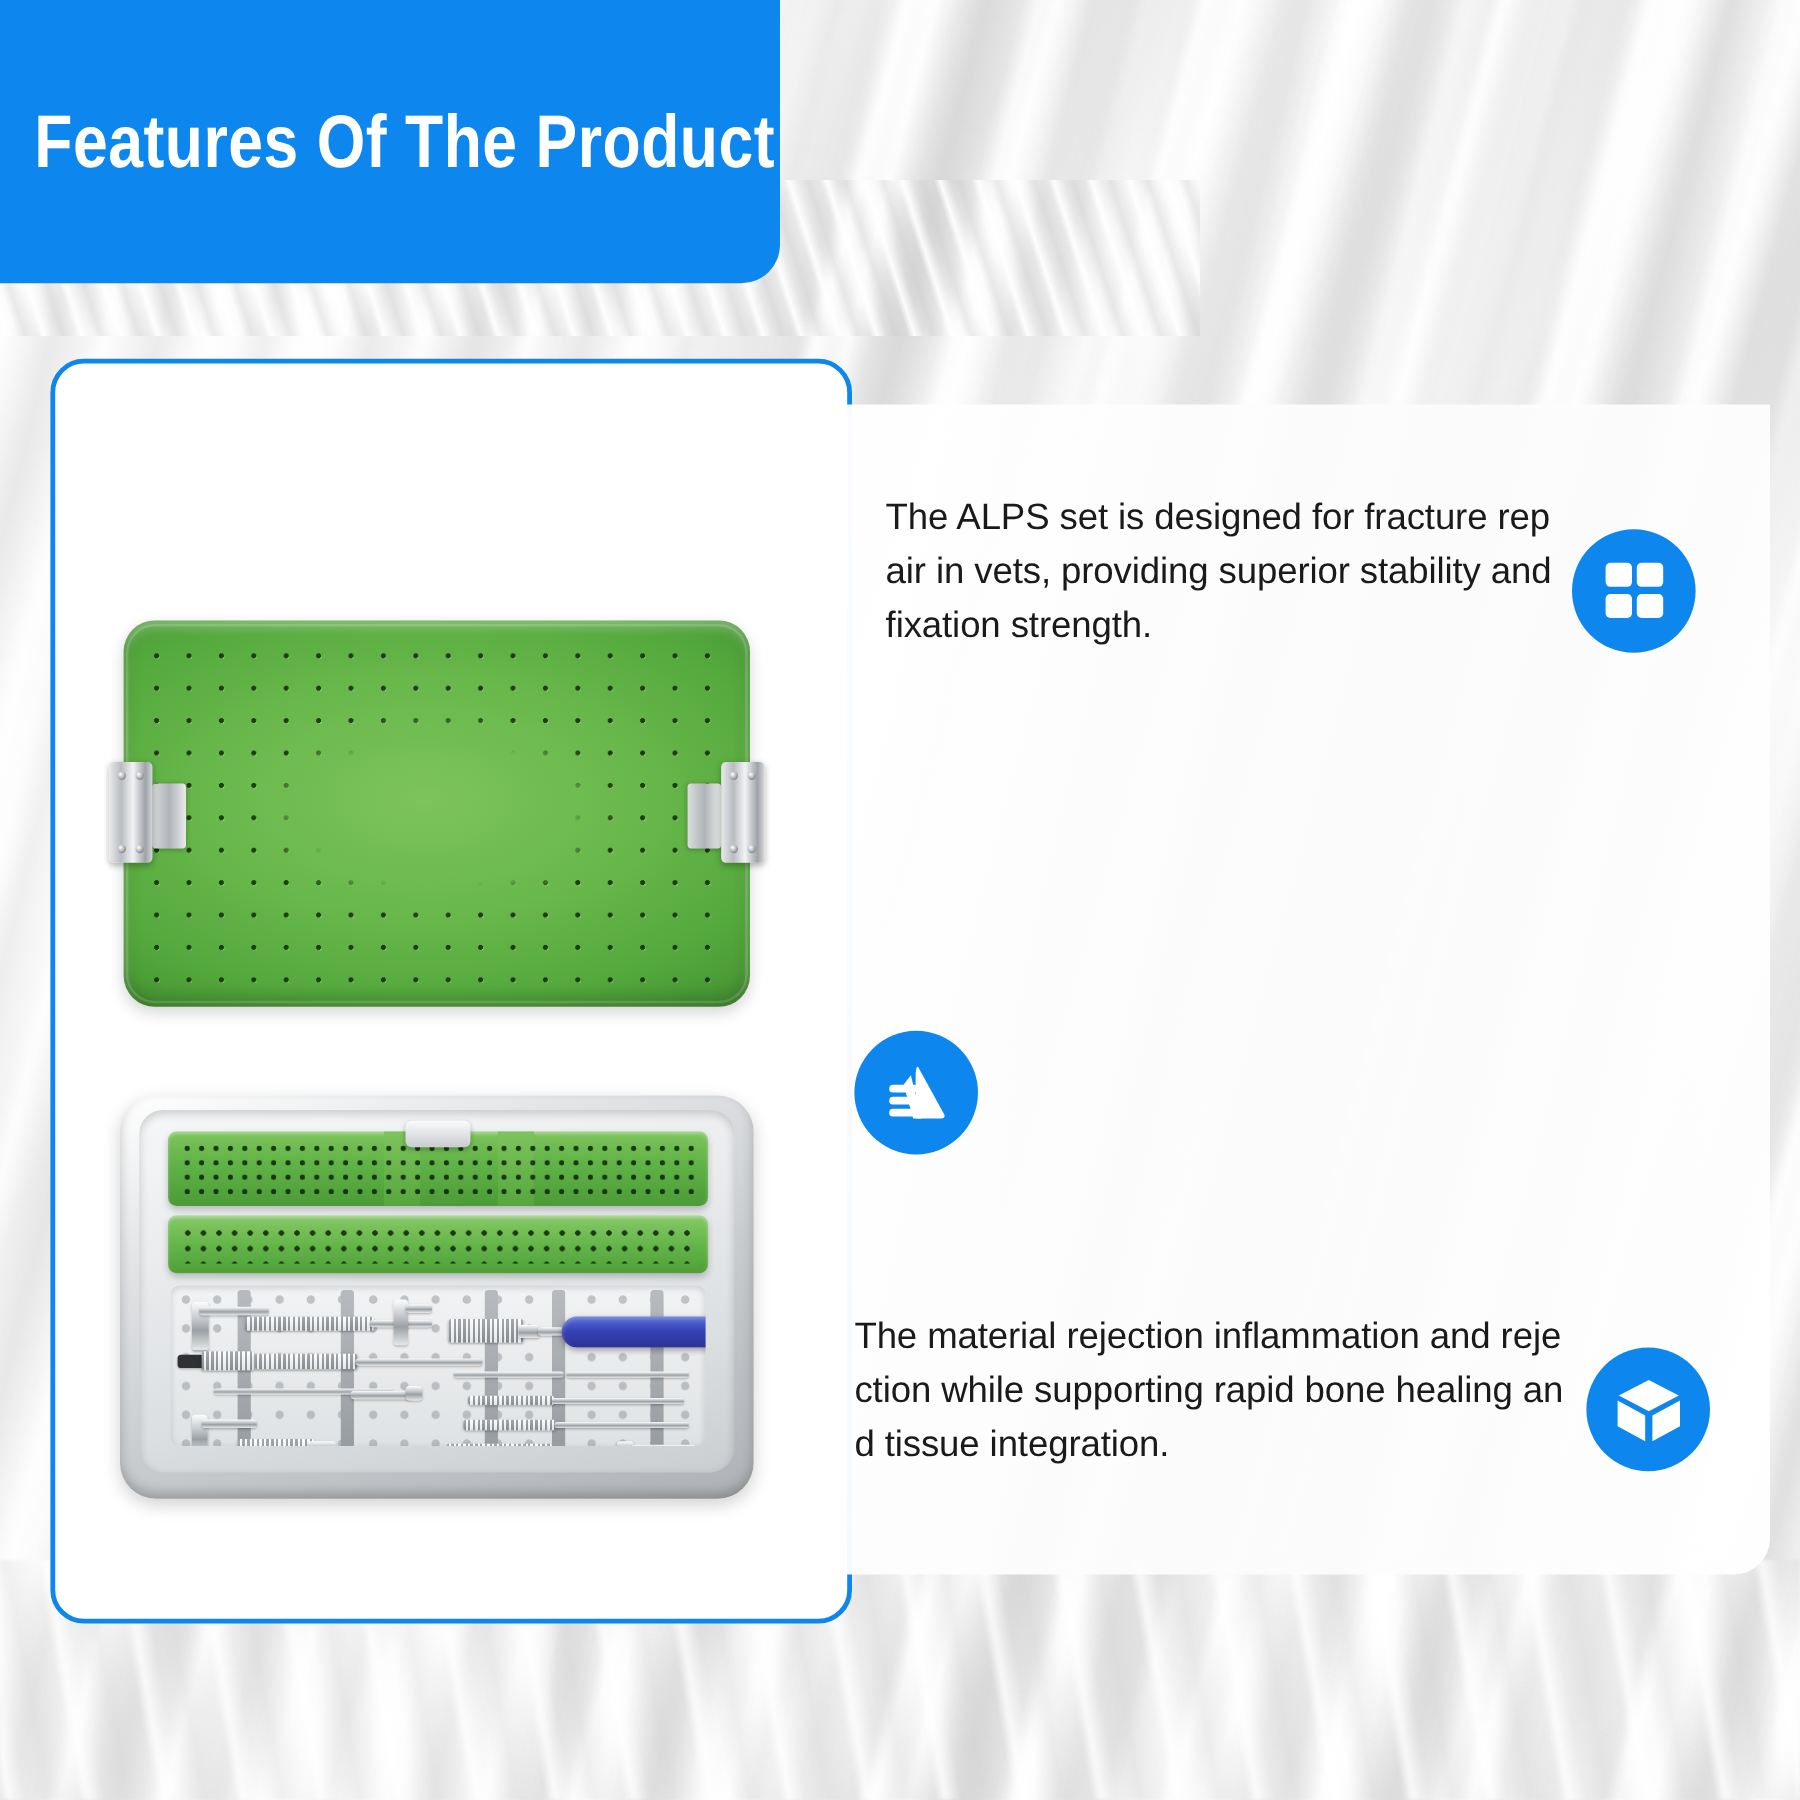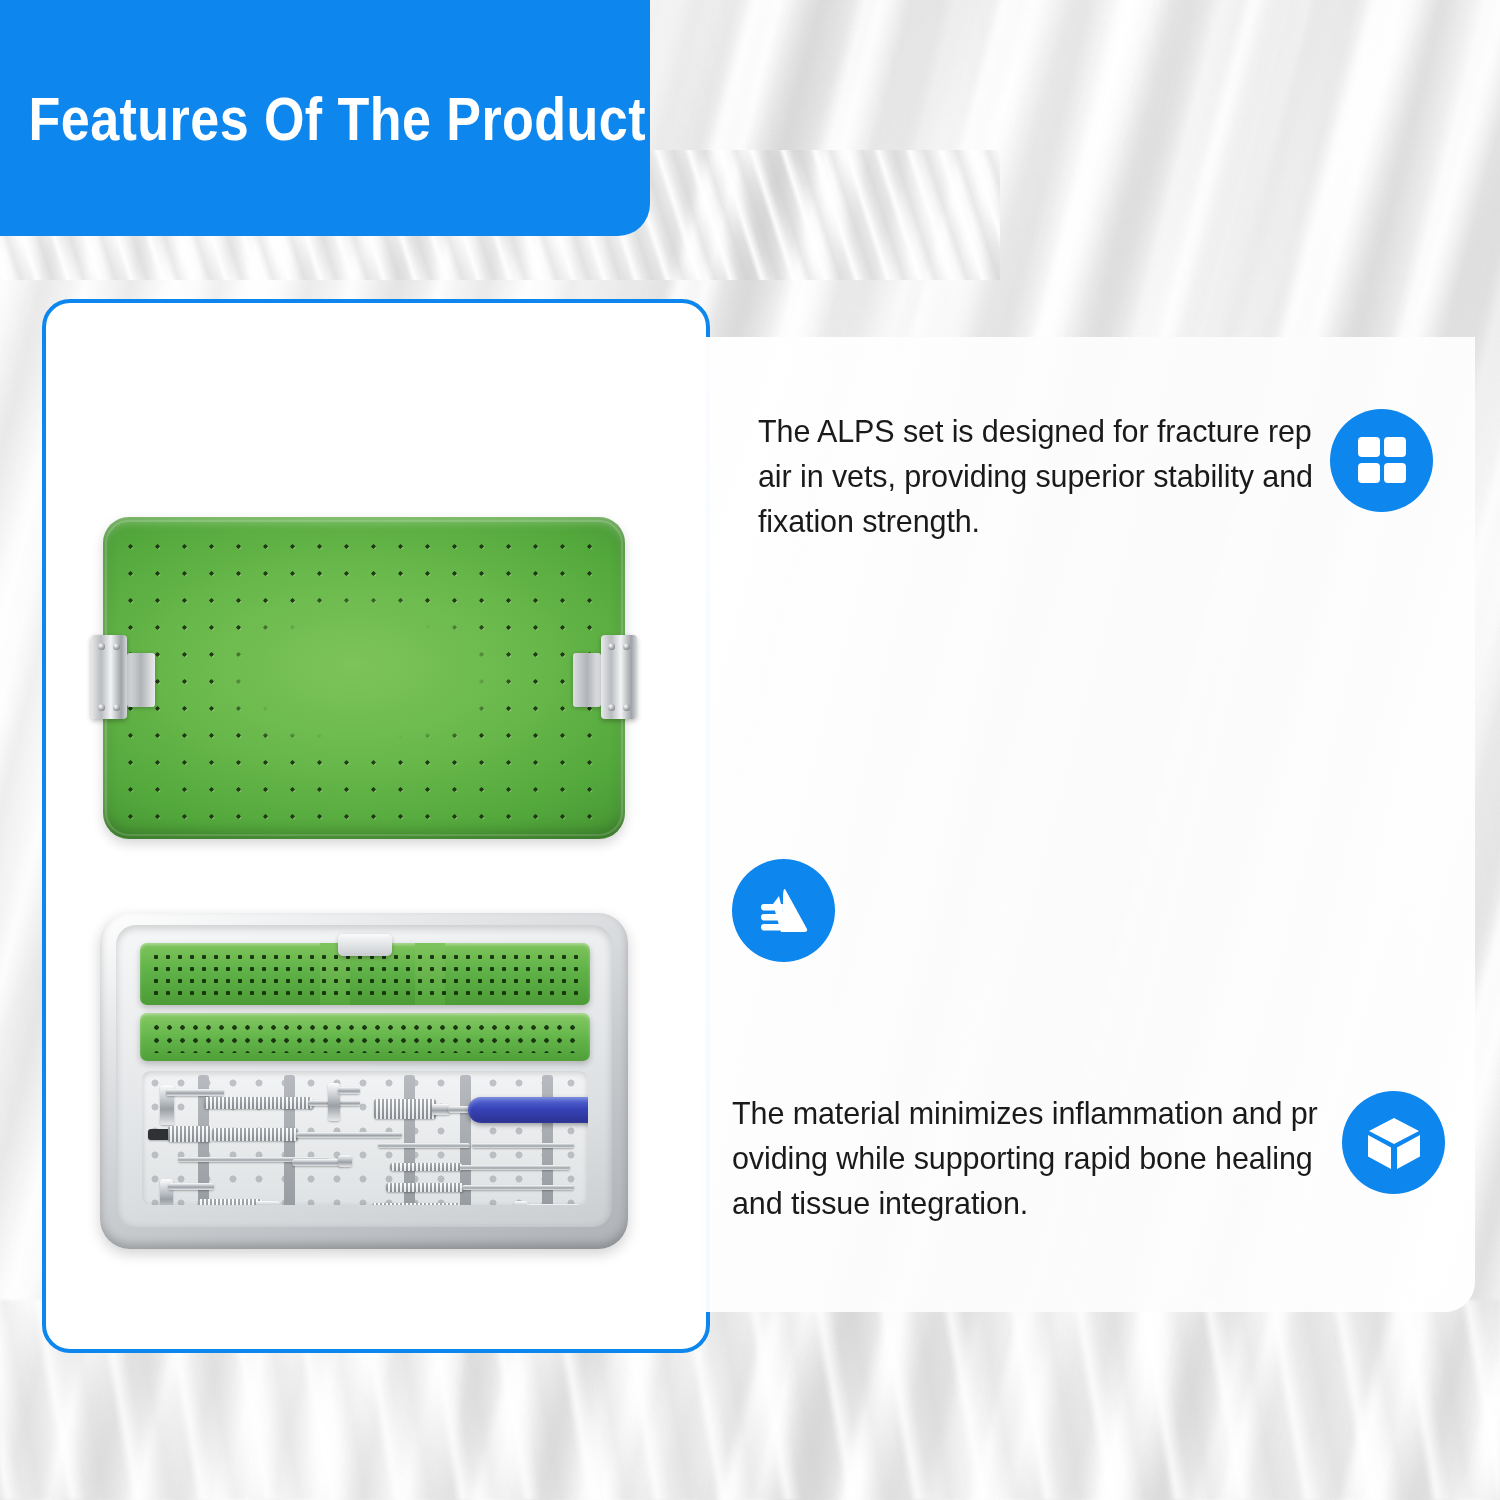--- a/index.html
+++ b/index.html
@@ -255,23 +255,23 @@
   
   #features-panel {
     position:absolute; left:700px; top:337px;
     width:775px; height:975px;
     background:linear-gradient(100deg, rgba(255,255,255,0.98), rgba(252,252,252,0.93) 55%, rgba(255,255,255,0.97));
     border-radius:0 0 30px 0;
   }
 
   .feature-row {
     position:absolute;
-    left:32px;
+    left:12px;
     width:730px;
-    display:flex; align-items:flex-start; gap:10px;
+    display:flex; align-items:flex-end; gap:10px;
   }
   #row-0 { top:72px; }
   #row-1 { top:288px; }
   #row-2 { top:522px; }
   #row-3 { top:754px; }
 
   .feature-text {
     width:600px;
     color:#1a1a1a;
     font-size:30.5px;
@@ -417,21 +417,21 @@
           <path d="M30 7 L52 47 Q53 50 49 50 L28 50 L28 16 Q28 6 30 7 Z" fill="#ffffff"></path>
           <path d="M24 14 L33 50 L26 50 L18 22 Z" fill="#ffffff"></path>
           <rect x="6" y="22" width="24" height="6.5" rx="3.2" fill="#ffffff"></rect>
           <rect x="6" y="32" width="24" height="6.5" rx="3.2" fill="#ffffff"></rect>
           <rect x="6" y="42" width="24" height="6.5" rx="3.2" fill="#ffffff"></rect>
         </svg>
       </div>
     </div>
 
     <div class="feature-row" id="row-3">
-      <div class="feature-text">The material minimizes inflammation and providing while supporting rapid bone healing and tissue integration.</div>
+      <div class="feature-text">The material rejection inflammation and rejection while supporting rapid bone healing and tissue integration.</div>
       <div class="feature-icon">
         <svg width="58" height="58" viewBox="0 0 58 58" aria-hidden="true">
           <path d="M29 4 L54 17 L29 30 L4 17 Z" fill="#ffffff"></path>
           <path d="M3 21 L26 33.5 L26 55 L3 42.5 Z" fill="#ffffff"></path>
           <path d="M55 21 L32 33.5 L32 55 L55 42.5 Z" fill="#ffffff"></path>
         </svg>
       </div>
     </div>
 
   </div>

